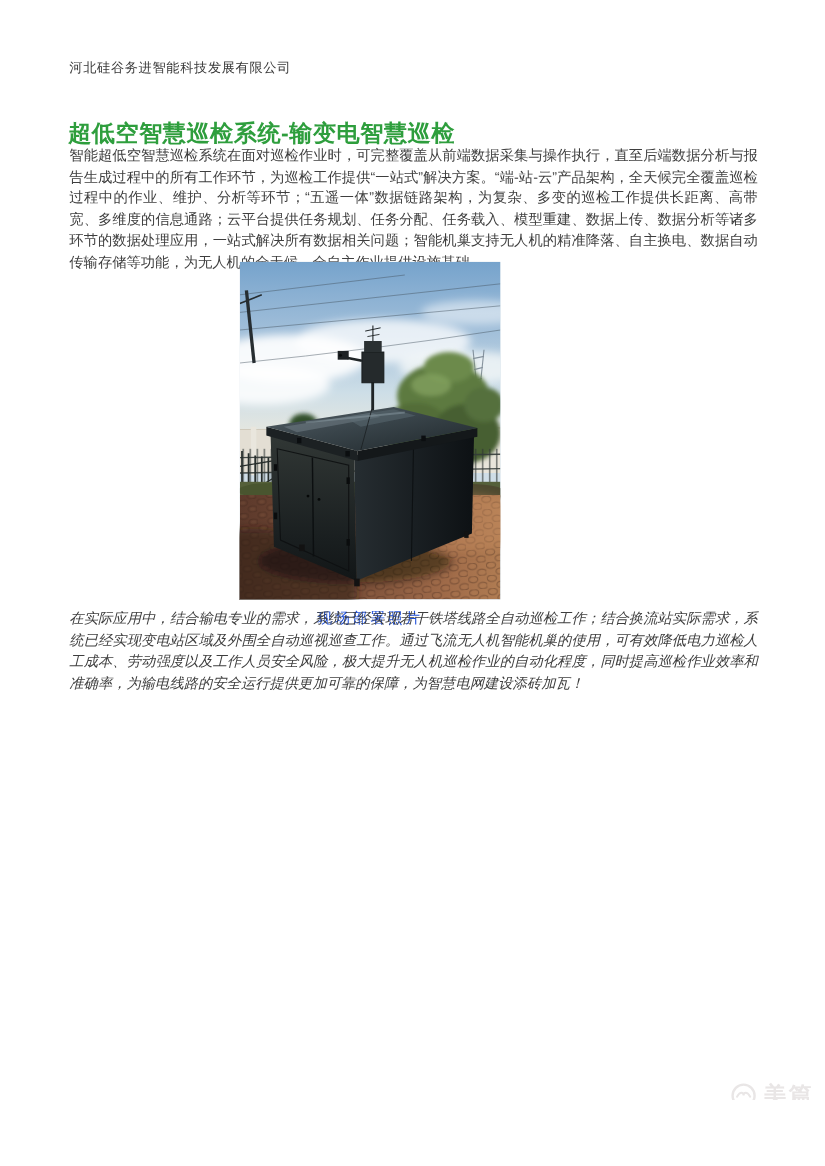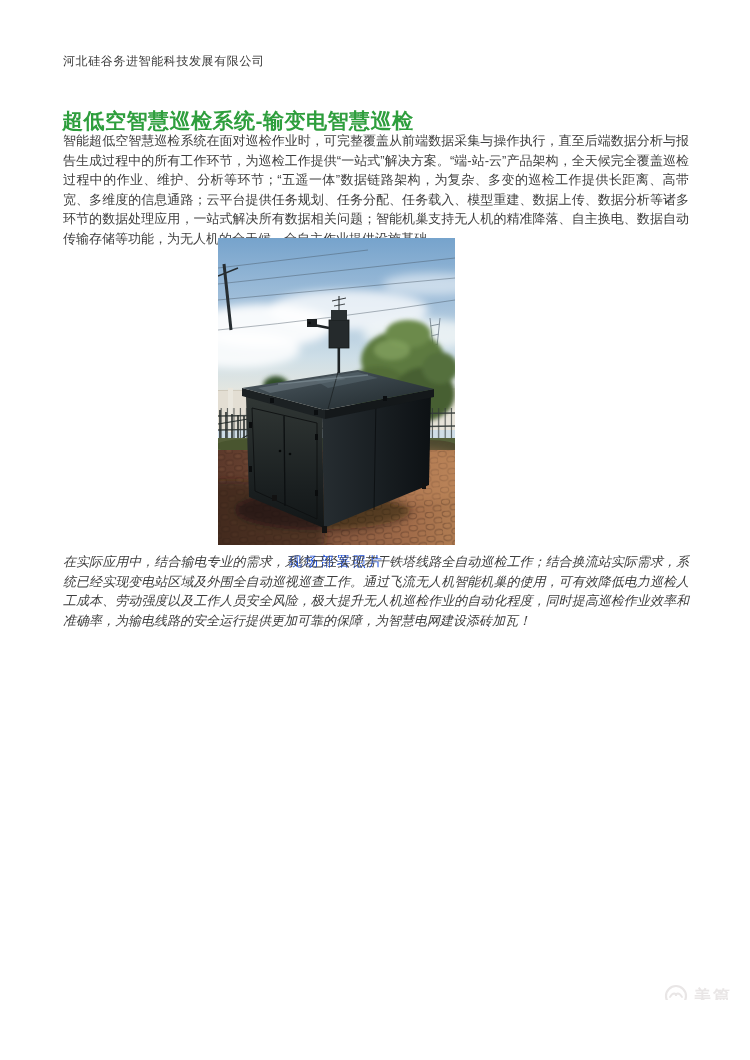--- a/index.html
+++ b/index.html
@@ -29,21 +29,21 @@
   .photo{width:237px;height:307px;overflow:hidden;background:#cfdde7;}
   .photo svg{display:block;}
   .caption{
     display:block;margin-top:8px;text-align:center;
     font-size:13.5px;color:#1d4ed8;letter-spacing:2.5px;
   }
   .watermark{
     position:absolute;left:664px;top:984px;display:flex;align-items:center;gap:6px;
   }
   .wm-text{
-    font-size:17px;font-weight:700;color:#e9e6e6;letter-spacing:2px;line-height:1;
+    font-size:21px;font-weight:700;color:#e9e6e6;letter-spacing:2px;line-height:1;
   }
 </style>
 </head>
 <body>
 
 <div class="page">
 
   <div class="company">河北硅谷务进智能科技发展有限公司</div>
 
   <h1 class="heading h1pos">超低空智慧巡检系统-输变电智慧巡检</h1>

